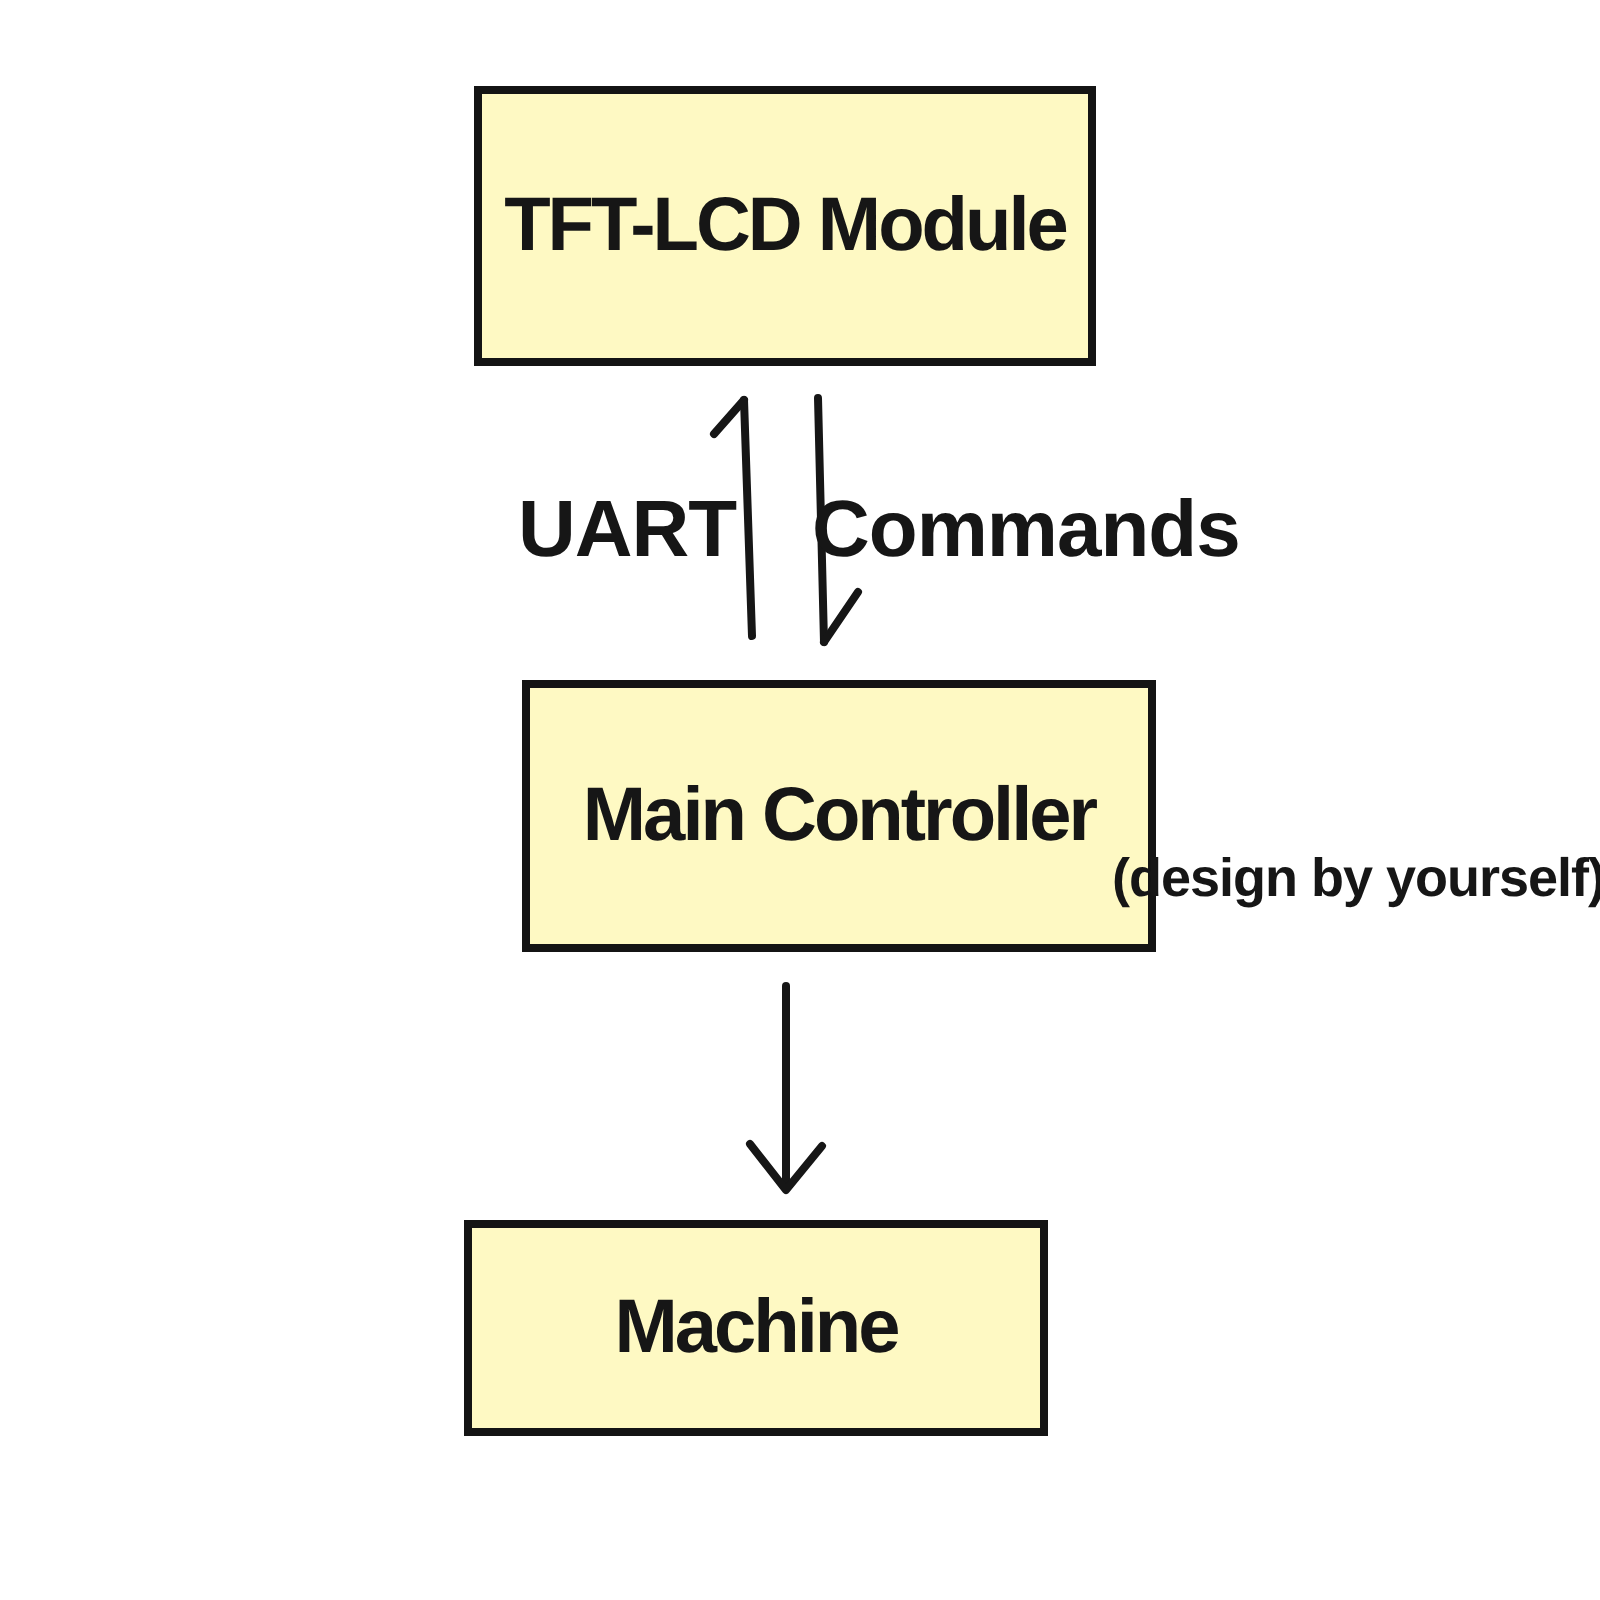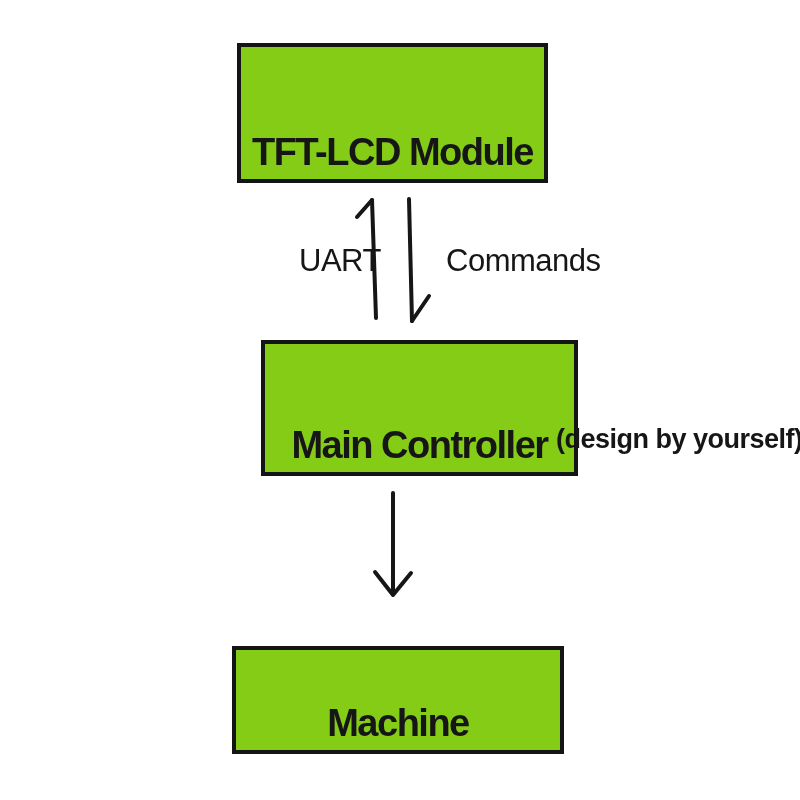--- a/index.html
+++ b/index.html
@@ -13,44 +13,43 @@
     height: 800px;
     background: var(--background, #ffffff);
     font-family: "Liberation Sans", sans-serif;
     color: var(--ink, #161616);
     overflow: hidden;
     filter: blur(0.3px);
   }
   .node-box {
     position: absolute;
     box-sizing: border-box;
-    background: #84cc16;
+    background: #fef9c3;
     border: 4px solid var(--box-border, #141414);
     display: flex;
-    align-items: flex-end;
+    align-items: center;
     justify-content: center;
     text-align: center;
   }
   .node-line {
     font-weight: bold;
     font-size: 38px;
     line-height: 53px;
     letter-spacing: -1.5px;
     color: var(--ink, #161616);
     white-space: nowrap;
   }
   .edge-label {
     position: absolute;
-    font-weight: normal;
-    font-size: 31px;
+    font-weight: bold;
+    font-size: 40px;
     line-height: 1;
     letter-spacing: -0.5px;
     color: var(--ink, #161616);
     white-space: nowrap;
-    margin-left: 40px;
   }
   .annotation {
     position: absolute;
     font-weight: bold;
     font-size: 27px;
     line-height: 1;
     letter-spacing: -0.5px;
     color: var(--ink, #161616);
     white-space: nowrap;
   }
@@ -76,21 +75,21 @@
 <div class="canvas">
 
   <div class="node-box" style="left:237px; top:43px; width:311px; height:140px;">
     <span class="node-line">TFT-LCD Module</span>
   </div>
 
   <div class="node-box" style="left:233px; top:340px; width:317px; height:136px;margin-left:28px;">
     <span class="node-line">Main Controller</span>
   </div>
 
-  <div class="node-box" style="left:232px; top:646px; width:332px; height:108px;">
+  <div class="node-box" style="left:232px; top:610px; width:292px; height:108px;">
     <span class="node-line">Machine</span>
   </div>
 
   <svg class="arrow-layer" viewBox="0 0 800 800">
     <g>
       <path d="M372 200 L376 318"></path>
       <path d="M372 200 L357 217"></path>
     </g>
     <g>
       <path d="M409 199 L412 321"></path>

